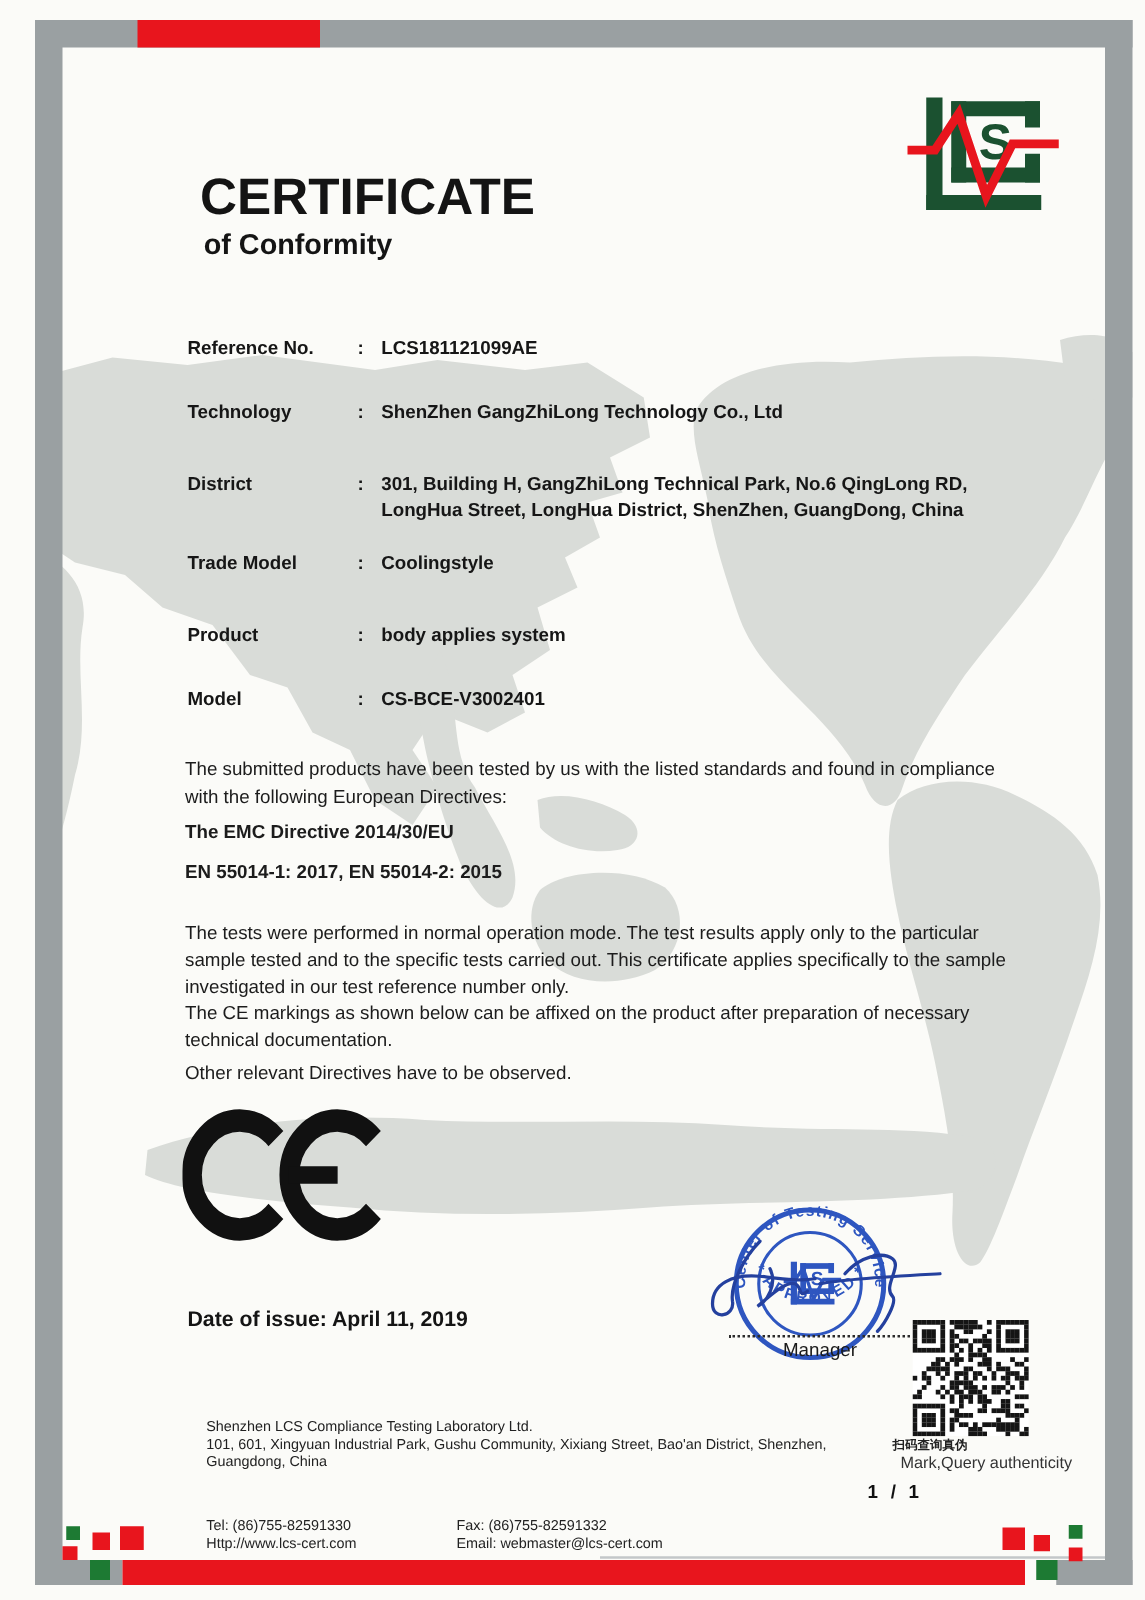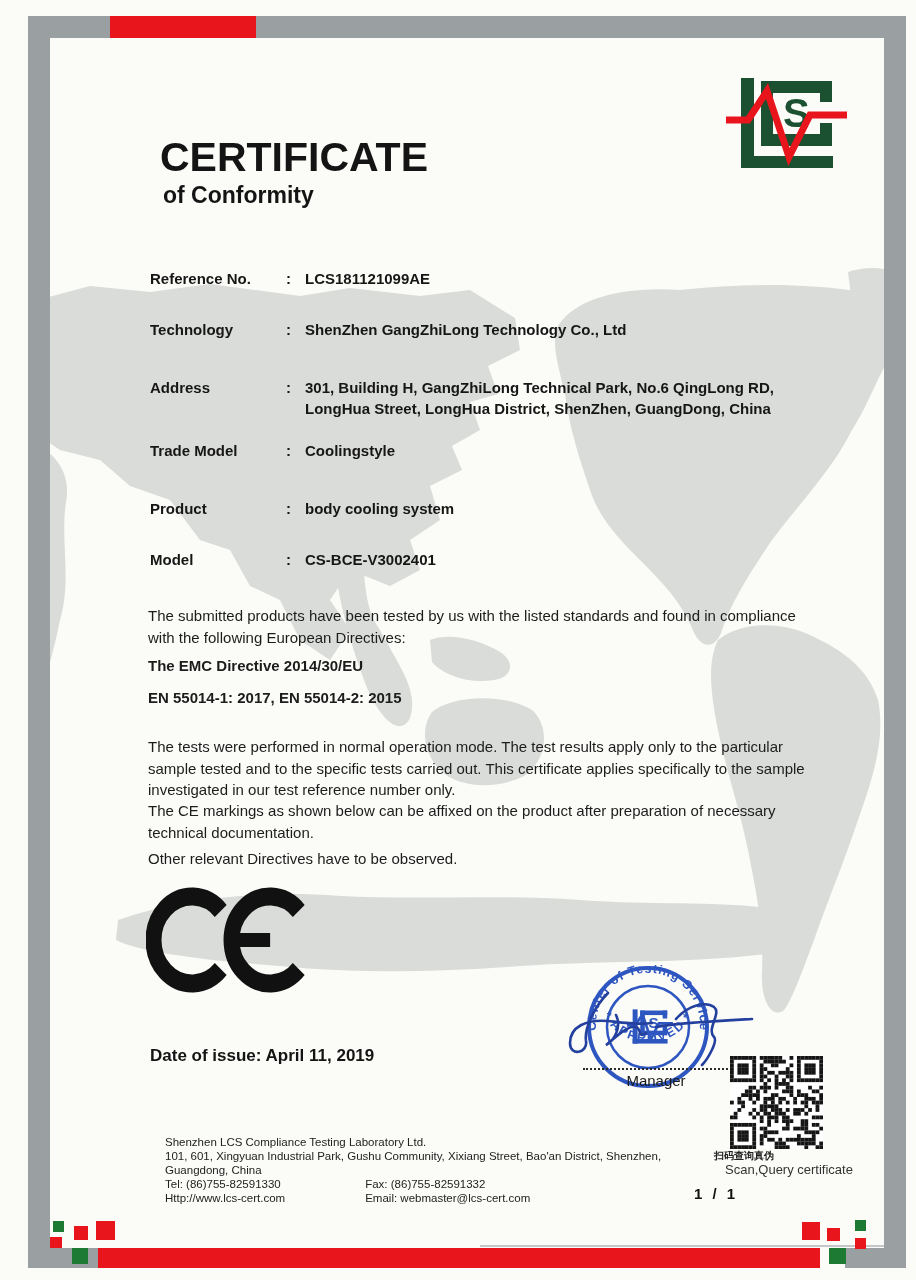--- a/index.html
+++ b/index.html
@@ -21,21 +21,21 @@
   .title-sub{left:163px;top:182px;font-size:23px;font-weight:bold;color:#141414;}
   .frow{left:150px;width:660px;font-size:15px;font-weight:bold;color:#161616;line-height:21px;}
   .frow .lab{position:absolute;left:0;top:0;width:132px;}
   .frow .col{position:absolute;left:136px;top:0;}
   .frow .val{position:absolute;left:155px;top:0;width:500px;white-space:pre-line;}
   .para{left:148px;width:745px;font-size:15px;line-height:21.5px;color:#1c1c1c;white-space:pre-line;}
   .para.b{font-weight:bold;}
   .date-issue{left:150px;top:1046px;font-size:17px;font-weight:bold;color:#141414;}
   .footer{left:165px;top:1136px;font-size:11.5px;line-height:13.8px;color:#222;white-space:pre-line;}
   .fc-row{left:165px;font-size:11.5px;color:#222;}
-  .fc-row span{display:inline-block;}
+  .fc-row span{display:inline-block;margin-top:37px;}
   .fc-first{width:197px;}
   .pagenum{left:694px;top:1185px;font-size:15px;font-weight:bold;letter-spacing:3px;color:#111;}
   .qr-zh{left:714px;top:1149px;width:150px;text-align:left;font-size:10px;font-weight:bold;color:#222;}
   .qr-en{left:694px;top:1162px;width:190px;text-align:center;font-size:13px;color:#333;}
   .dotline{left:583px;top:1056px;width:145px;height:12px;border-bottom:2px dotted #2b2b2b;z-index:6;}
   .manager{left:600px;top:1072px;width:112px;text-align:center;font-size:15px;color:#1a1a1a;z-index:6;}
   .seal-svg{left:578px;top:957px;z-index:5;}
   .sig-svg{left:556px;top:975px;z-index:6;}
   #qrbox{left:730px;top:1056px;z-index:5;}
   .logo-main{left:713px;top:77px;z-index:3;}
@@ -109,34 +109,34 @@
   <span class="lab">Reference No.</span>
   <span class="col">:</span>
   <span class="val">LCS181121099AE</span>
 </div>
 <div class="abs content frow" style="top:319px">
   <span class="lab">Technology</span>
   <span class="col">:</span>
   <span class="val">ShenZhen GangZhiLong Technology Co., Ltd</span>
 </div>
 <div class="abs content frow" style="top:377px">
-  <span class="lab">Address</span>
+  <span class="lab">District</span>
   <span class="col">:</span>
   <span class="val">301, Building H, GangZhiLong Technical Park, No.6 QingLong RD,
 LongHua Street, LongHua District, ShenZhen, GuangDong, China</span>
 </div>
 <div class="abs content frow" style="top:440px">
   <span class="lab">Trade Model</span>
   <span class="col">:</span>
   <span class="val">Coolingstyle</span>
 </div>
 <div class="abs content frow" style="top:498px">
   <span class="lab">Product</span>
   <span class="col">:</span>
-  <span class="val">body cooling system</span>
+  <span class="val">body applies system</span>
 </div>
 <div class="abs content frow" style="top:549px">
   <span class="lab">Model</span>
   <span class="col">:</span>
   <span class="val">CS-BCE-V3002401</span>
 </div>
 
 <div class="abs content para" style="top:605px">The submitted products have been tested by us with the listed standards and found in compliance
 with the following European Directives:</div>
 <div class="abs content para b" style="top:655px">The EMC Directive 2014/30/EU</div>
@@ -491,21 +491,21 @@
     <rect x="6" y="24" width="1.02" height="1.02" fill="#151515"></rect>
     <rect x="12" y="24" width="1.02" height="1.02" fill="#151515"></rect>
     <rect x="13" y="24" width="1.02" height="1.02" fill="#151515"></rect>
     <rect x="14" y="24" width="1.02" height="1.02" fill="#151515"></rect>
     <rect x="15" y="24" width="1.02" height="1.02" fill="#151515"></rect>
     <rect x="20" y="24" width="1.02" height="1.02" fill="#151515"></rect>
     <rect x="23" y="24" width="1.02" height="1.02" fill="#151515"></rect>
     <rect x="24" y="24" width="1.02" height="1.02" fill="#151515"></rect>
   </svg>
 <div class="abs content qr-zh">扫码查询真伪</div>
-<div class="abs content qr-en">Scan,Query certificate</div>
+<div class="abs content qr-en">Mark,Query authenticity</div>
 <div class="abs content pagenum">1 / 1</div>
 
 <div class="abs content footer">Shenzhen LCS Compliance Testing Laboratory Ltd.
 101, 601, Xingyuan Industrial Park, Gushu Community, Xixiang Street, Bao'an District, Shenzhen,
 Guangdong, China</div>
 <div class="abs content fc-row" style="top:1178px">
   <span class="fc-first">Tel: (86)755-82591330</span>
   <span>Fax: (86)755-82591332</span>
 </div>
 <div class="abs content fc-row" style="top:1192px">

